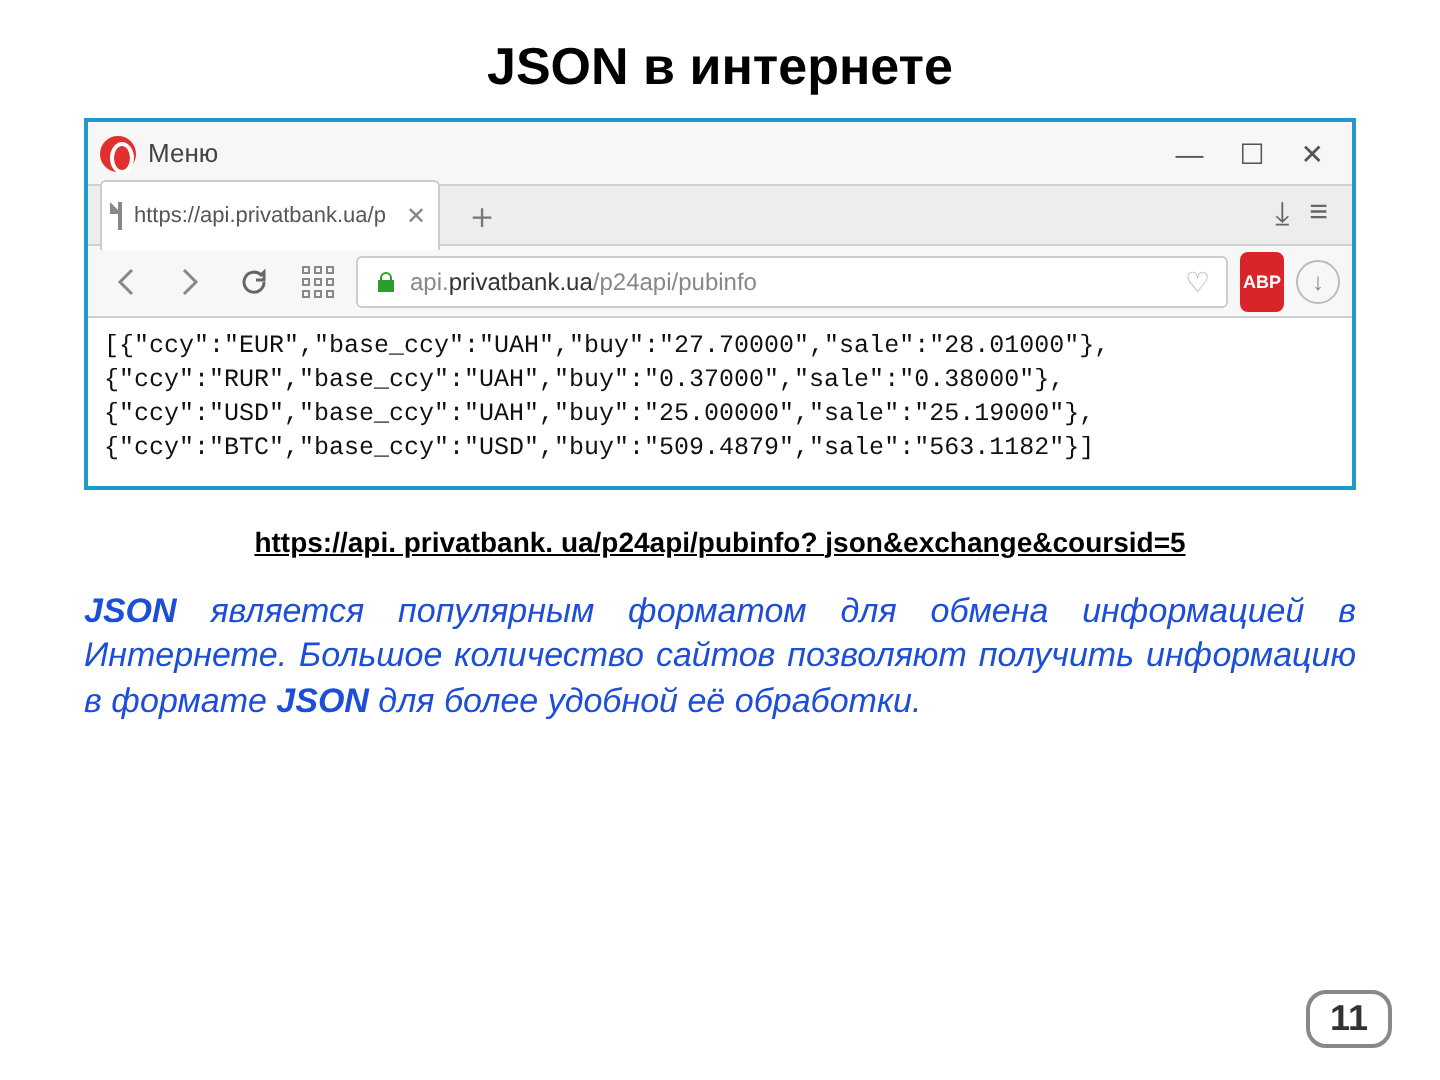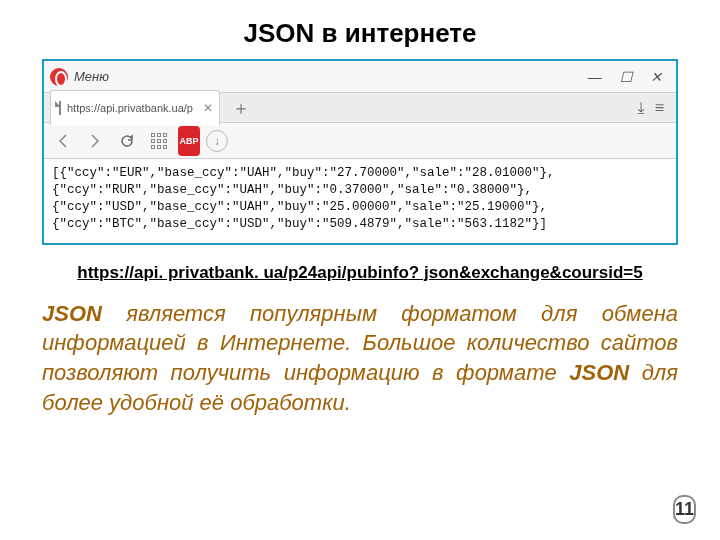--- a/index.html
+++ b/index.html
@@ -22,21 +22,20 @@
     border: 2px solid #1e99c8;
     background: #fff;
   }
   .titlebar {
     height: 32px;
     background: #f7f7f7;
     border-bottom: 1px solid #d0d0d0;
     display: flex;
     align-items: center;
     padding: 0 6px;
-    font-style: italic;
   }
   .opera-badge {
     width: 18px; height: 18px;
     border-radius: 50%;
     background: #e03030;
     margin-right: 6px;
     position: relative;
   }
   .opera-badge::after{
     content:"";
@@ -130,41 +129,41 @@
     padding:6px 8px 10px;
     font-family: "Courier New", monospace;
     font-size:12.5px;
     color:#111;
     line-height:1.35;
     white-space: pre;
   }
   .url-link {
     margin-top: 18px;
     text-align: center;
-    font-size: 17px;
+    font-size: 14px;
     font-weight: bold;
     text-decoration: underline;
     color:#000;
   }
   .para {
     margin-top: 16px;
-    font-size: 22px;
+    font-size: 17px;
     font-style: italic;
     line-height: 1.35;
     text-align: justify;
-    color:#a16207;
+    color:#1d4ed8;
   }
   .para .json-word{ font-weight:bold; font-style:italic;}
   .pagenum {
     position:absolute;
     right: 24px;
     bottom: 16px;
     border: 2px solid #888;
     border-radius: 10px;
-    padding: 2px 0;
+    padding: 2px 10px;
     font-size: 18px;
     font-weight: bold;
     color:#333;
   }
 </style>
 </head>
 <body>
 
 <div class="slide-title">JSON в интернете</div>
 
@@ -212,20 +211,29 @@
           <span></span>
           <span></span>
           <span></span>
           <span></span>
           <span></span>
           <span></span>
           <span></span>
           <span></span>
       </span>
     </span>
+    <div class="urlbox">
+      <span class="lock">
+        <svg viewBox="0 0 12 12">
+            <path d="M3 5V4a3 3 0 0 1 6 0v1h1v6H2V5h1zm1 0h4V4a2 2 0 0 0-4 0v1z"></path>
+          </svg>
+      </span>
+      <span class="url-host"><span>api.</span><b>privatbank.ua</b><span>/p24api/pubinfo</span></span>
+      <span class="heart">♡</span>
+    </div>
     <span class="abp">ABP</span>
     <span class="dl">↓</span>
   </div>
   <div class="content">[{"ccy":"EUR","base_ccy":"UAH","buy":"27.70000","sale":"28.01000"},
 {"ccy":"RUR","base_ccy":"UAH","buy":"0.37000","sale":"0.38000"},
 {"ccy":"USD","base_ccy":"UAH","buy":"25.00000","sale":"25.19000"},
 {"ccy":"BTC","base_ccy":"USD","buy":"509.4879","sale":"563.1182"}]</div>
 </div>
 
 <div class="url-link">https://api. privatbank. ua/p24api/pubinfo? json&amp;exchange&amp;coursid=5</div>

